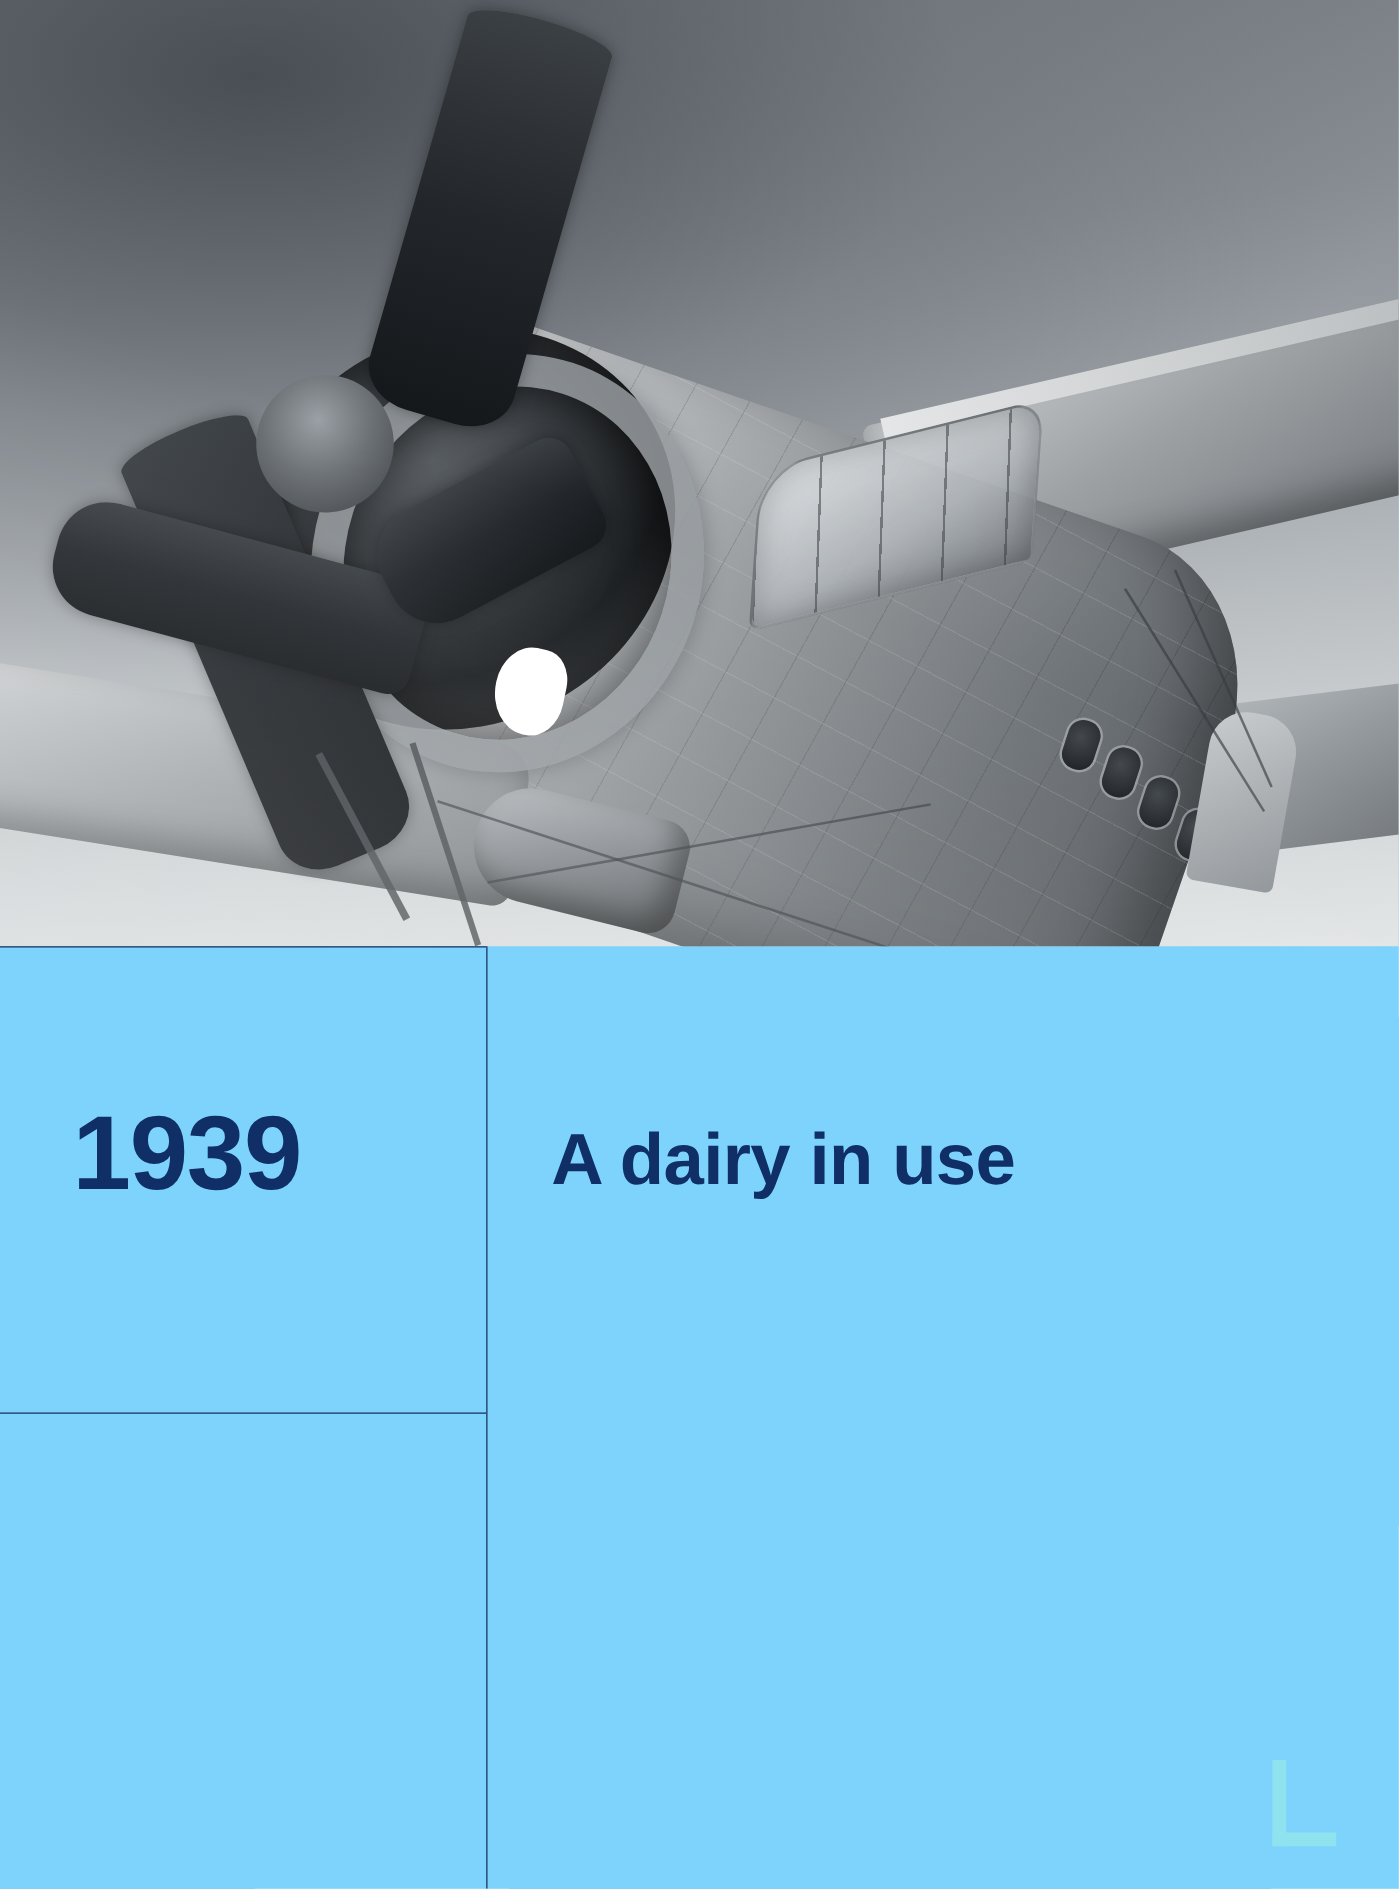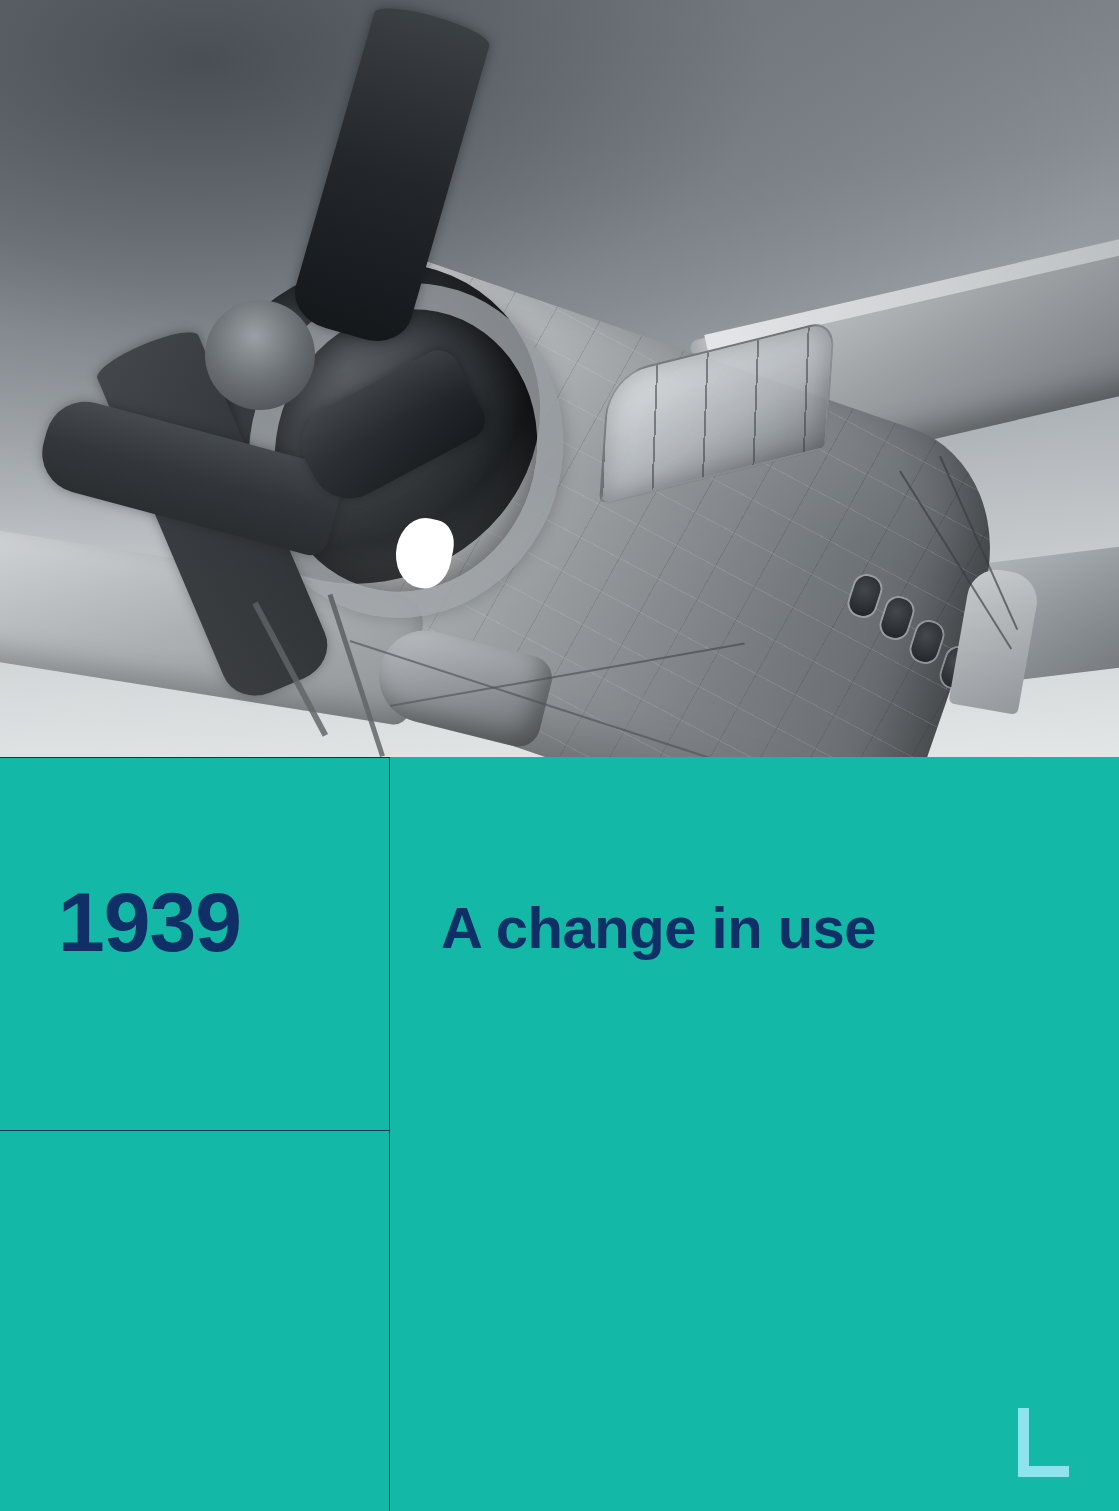--- a/index.html
+++ b/index.html
@@ -10,21 +10,21 @@
     width: 1119px;
     height: 1511px;
     background: #ffffff;
     font-family: "Liberation Sans", sans-serif;
     overflow: hidden;
   }
   .page {
     position: relative;
     width: 1119px;
     height: 1511px;
-    background: #14b8a6;
+    background: #7dd3fc;
     overflow: hidden;
   }
 
   
   .photo {
     position: absolute;
     left: 0;
     top: 0;
     width: 1119px;
     height: 757px;
@@ -309,16 +309,16 @@
       <div class="highlight"></div>
     </div>
     <div class="grad-veil"></div>
   </div>
 
   <div class="divider-h"></div>
   <div class="divider-v"></div>
   <div class="divider-h2"></div>
 
   <div class="year">1939</div>
-  <div class="headline">A change in use</div>
+  <div class="headline">A dairy in use</div>
 
   <div class="corner-mark"></div>
 </div>
 
 </body></html>

